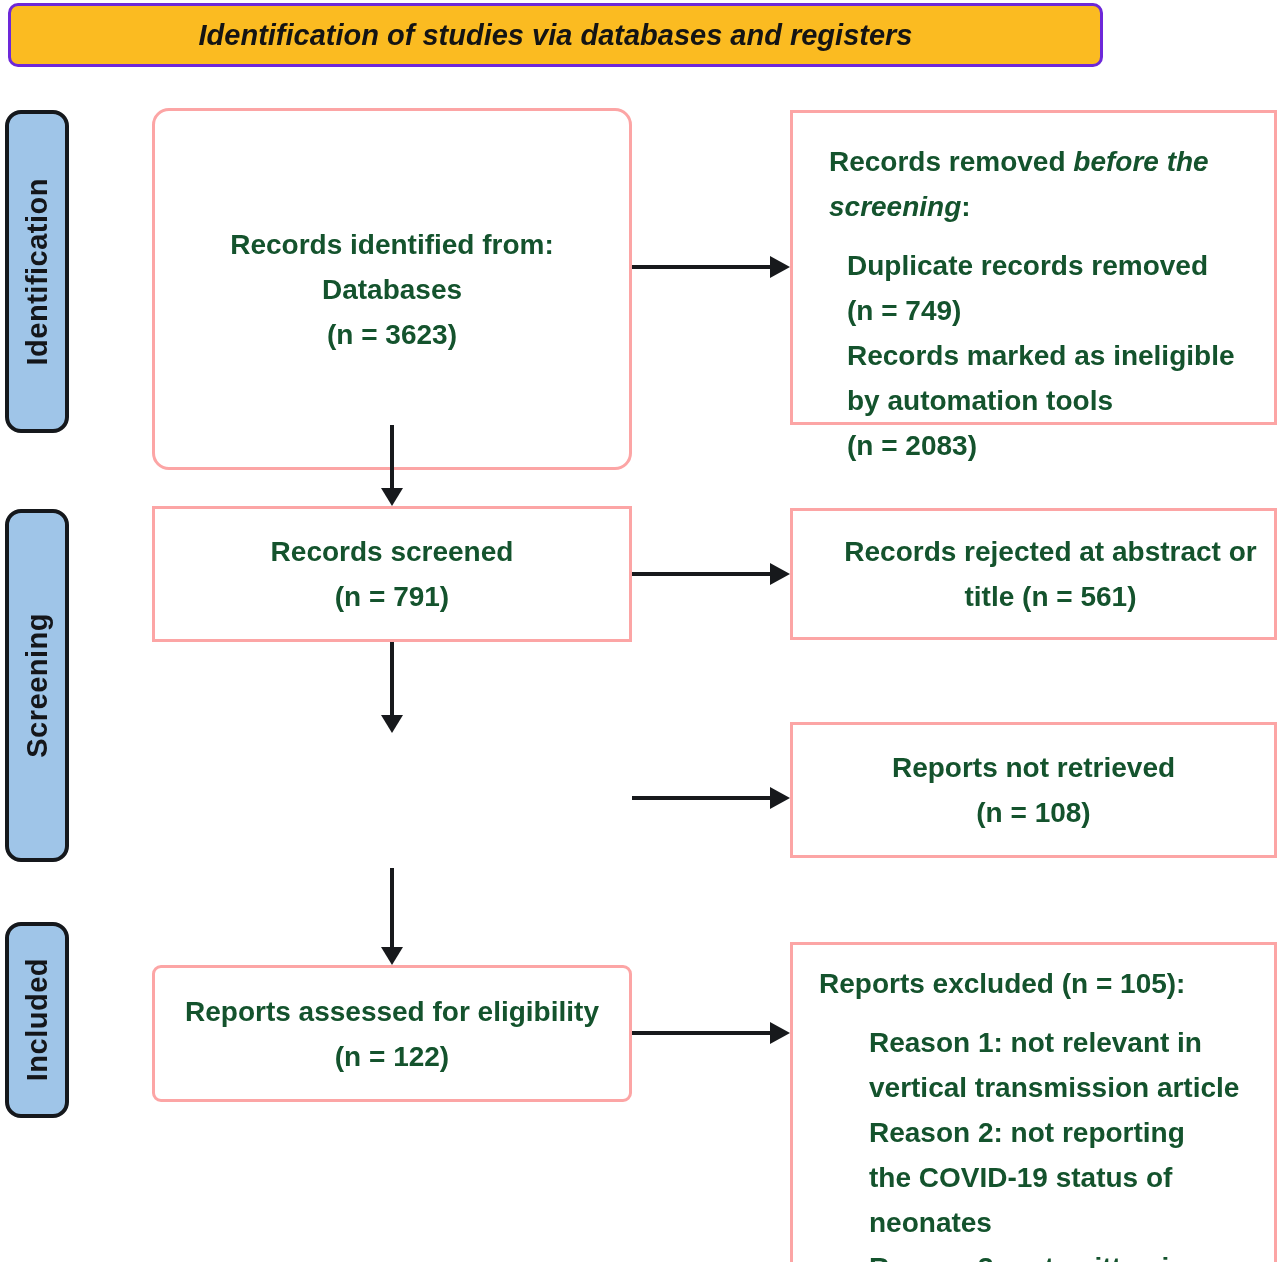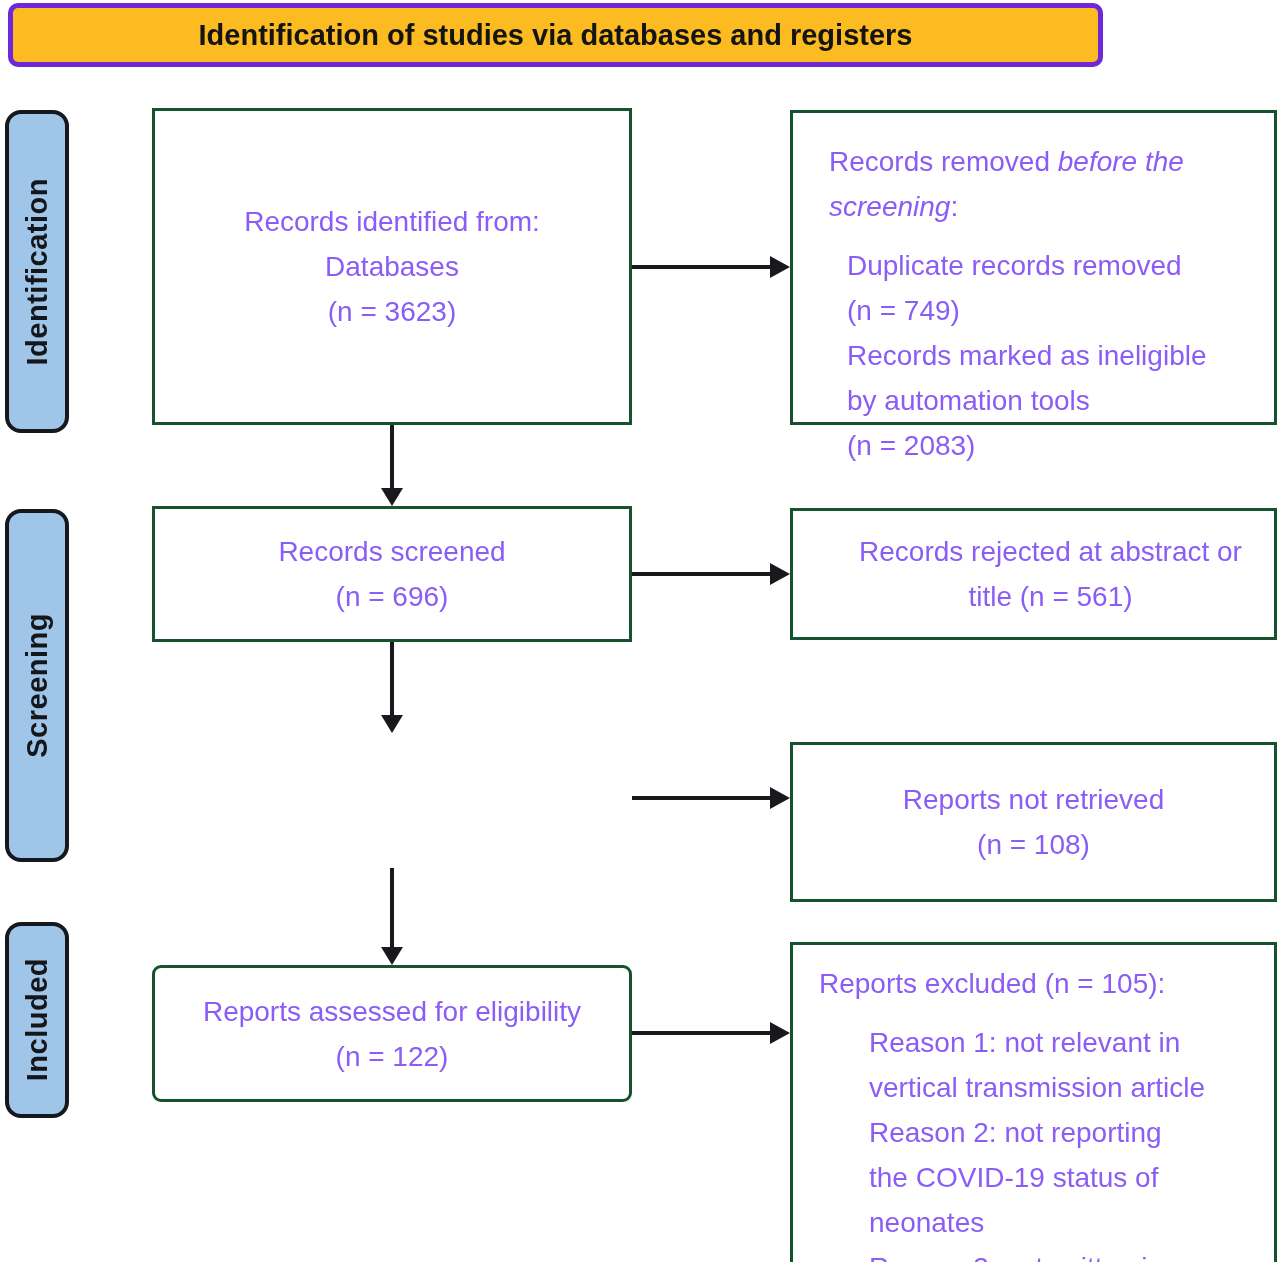--- a/index.html
+++ b/index.html
@@ -2,36 +2,36 @@
 <html><head>
 <meta charset="utf-8">
 <style>
   html,body{margin:0;padding:0;background:#ffffff;}
   #stage-root{
     position:relative;width:1280px;height:1262px;background:#ffffff;
     font-family:"Liberation Sans", sans-serif;color:#1b1b1b;overflow:hidden;
   }
   .banner{
     position:absolute;left:8px;top:3px;width:1095px;height:64px;
-    background:#FBBB21;border:5px solid #6d28d9;border-radius:10px;
+    background:#FBBB21;border:3px solid #6d28d9;border-radius:10px;
     box-sizing:border-box;display:flex;align-items:center;justify-content:center;
-    font-weight:bold;font-size:29px;color:#141414;
+    font-weight:bold;font-size:29px;color:#141414;font-style:italic;
   }
   .stage-bar{
     position:absolute;left:5px;width:64px;
     background:#9FC5E8;border:4px solid #15181c;border-radius:16px;
     box-sizing:border-box;display:flex;align-items:center;justify-content:center;
   }
   .stage-bar span{
     writing-mode:vertical-rl;transform:rotate(180deg);
     font-weight:bold;font-size:29px;color:#14161a;letter-spacing:0.5px;
   }
   .box{
-    position:absolute;background:#ffffff;border:3px solid #14532d;
-    box-sizing:border-box;font-size:28px;line-height:45px;color:#8b5cf6;
+    position:absolute;background:#ffffff;border:3px solid #fca5a5;
+    box-sizing:border-box;font-size:28px;line-height:45px;color:#14532d;font-weight:bold;
   }
   .box.center{display:flex;align-items:center;justify-content:center;text-align:center;}
   .prelines{white-space:pre-line;}
   .left-col{left:152px;width:480px;}
   .right-col{left:790px;width:487px;}
   .indent{margin-left:18px;margin-top:14px;}
   .vstem{position:absolute;width:4px;background:#17191c;}
   .hstem{position:absolute;height:4px;background:#17191c;}
   .head-down{
     position:absolute;width:0;height:0;
@@ -57,29 +57,29 @@
   <div class="stage-bar" style="top:110px;height:323px;">
     <span>Identification</span>
   </div>
   <div class="stage-bar" style="top:509px;height:353px;">
     <span>Screening</span>
   </div>
   <div class="stage-bar" style="top:922px;height:196px;">
     <span>Included</span>
   </div>
 
-  <div class="box center left-col" style="top:108px;height:317px;">
+  <div class="box center left-col" style="top:108px;height:362px;border-radius:17px;">
     <div class="prelines">Records identified from:
 Databases
 (n = 3623)</div>
   </div>
 
   <div class="box center left-col" style="top:506px;height:136px;">
     <div class="prelines">Records screened
-(n = 696)</div>
+(n = 791)</div>
   </div>
 
 
   <div class="box center left-col" style="top:965px;height:137px;border-radius:9px;">
     <div class="prelines">Reports assessed for eligibility
 (n = 122)</div>
   </div>
 
   <div class="box right-col" style="top:110px;height:315px;padding:26px 18px 0 36px;">
     <div>
@@ -90,21 +90,21 @@
 Records marked as ineligible
 by automation tools
 (n = 2083)</div>
   </div>
 
   <div class="box center right-col" style="top:508px;height:132px;padding-left:34px;">
     <div class="prelines">Records rejected at abstract or
 title (n = 561)</div>
   </div>
 
-  <div class="box center right-col" style="top:742px;height:160px;">
+  <div class="box center right-col" style="top:722px;height:136px;">
     <div class="prelines">Reports not retrieved
 (n = 108)</div>
   </div>
 
   <div class="box right-col" style="top:925px;height:330px;padding:16px 18px 0 26px;margin-top:17px;">
     <div>Reports excluded (n = 105):</div>
     <div class="prelines indent" style="margin-left:50px;">Reason 1: not relevant in
 vertical transmission article
 Reason 2: not reporting
 the COVID-19 status of

